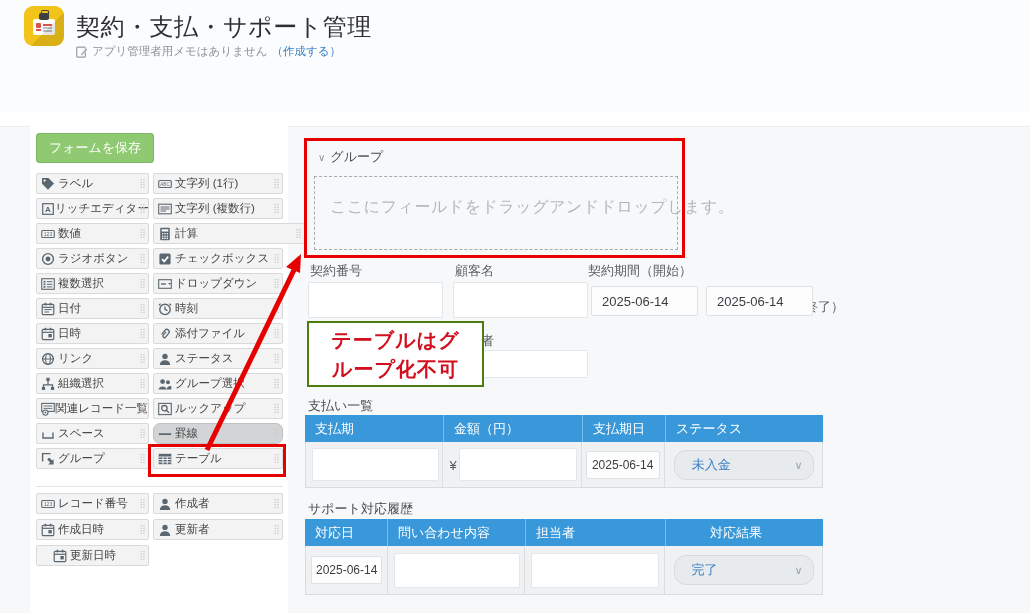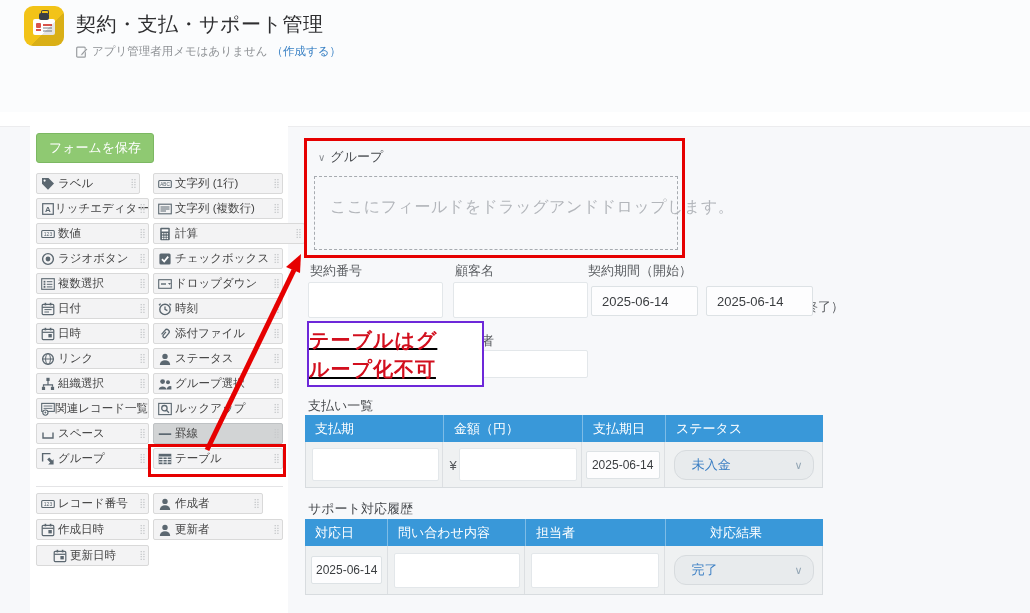--- a/index.html
+++ b/index.html
@@ -12,36 +12,36 @@
   .appicon .shade{position:absolute;left:0;top:0;width:40px;height:40px;background:linear-gradient(135deg,transparent 58%,rgba(0,0,0,.10) 58%);}
   .appicon .case{position:absolute;left:15px;top:7px;width:10px;height:7px;background:#3a3f45;border-radius:2px;}
   .appicon .case:before{content:"";position:absolute;left:2px;top:-3px;width:6px;height:3px;border:1.5px solid #3a3f45;border-bottom:none;border-radius:2px 2px 0 0;}
   .appicon .card{position:absolute;left:9px;top:13px;width:22px;height:16px;background:#fff;border-radius:2px;}
   .appicon .avatar{position:absolute;left:12px;top:17px;width:5px;height:5px;background:#d9534b;border-radius:1px;}
   .appicon .avatar:after{content:"";position:absolute;left:0;top:6px;width:5px;height:2px;background:#d9534b;}
   .appicon .l1,.appicon .l2,.appicon .l3{position:absolute;left:19px;width:9px;height:1.5px;background:#b9bec4;}
   .appicon .l1{top:18px;background:#d9534b;}
   .appicon .l2{top:21px;}
   .appicon .l3{top:24px;}
-  .apptitle{position:absolute;left:76px;top:11px;font-size:20px;color:#2e2e30;letter-spacing:.5px;}
+  .apptitle{position:absolute;left:76px;top:11px;font-size:24px;color:#2e2e30;letter-spacing:.5px;}
   .memo{position:absolute;left:76px;top:44px;font-size:11.5px;color:#8d9094;display:flex;align-items:center;gap:4px;}
   .memo a{color:#3880c4;text-decoration:none;cursor:pointer;}
   .memo svg{display:block;}
 
   
   .tabs{position:absolute;left:35px;top:78px;display:flex;height:34px;}
   .tab{width:148px;height:34px;line-height:34px;text-align:center;font-size:14px;color:#55585c;background:#d6d7d8;border-right:1px solid #fff;box-sizing:border-box;cursor:pointer;}
   .tab.active{background:#fff;color:#333;border-right:none;}
   .strip{position:absolute;left:0;top:112px;width:1030px;height:14px;background:#fff;box-shadow:0 1px 0 #ececee;}
 
   
   .panel{position:absolute;left:30px;top:126px;width:258px;height:487px;background:#fff;}
   .savebtn{position:absolute;left:6px;top:7px;width:116px;height:28px;background:#8fc972;border:1px solid #7cb862;border-radius:3px;color:#fff;font-size:13px;text-align:center;line-height:27px;cursor:pointer;}
   .pitem{position:absolute;height:21px;background:#f3f3f4;border:1px solid #d9d9d9;border-radius:2px;box-sizing:border-box;display:flex;align-items:center;cursor:grab;}
-  .pitem.pressed{background:#d2d4d5;border-color:#bfc2c4;}
+  .pitem.pressed{background:#d2d4d5;border-color:#bfc2c4;border-radius:7px;}
   .pitem .ic{width:17px;margin-left:4px;display:flex;align-items:center;}
   .pitem .lb{font-size:11.5px;color:#444;white-space:nowrap;}
   .pitem .dots{position:absolute;right:2px;top:0;height:19px;line-height:19px;font-size:9px;color:#c8cacc;}
   .pdivider{position:absolute;left:6px;top:360px;width:247px;height:1px;background:#e4e4e6;}
 
   
   .flabel{position:absolute;font-size:13px;color:#5a5d61;white-space:nowrap;}
   .tinput{position:absolute;background:#fff;border:1px solid #e3e7ea;border-radius:2px;box-sizing:border-box;font-size:13px;color:#333;padding:0 8px;outline:none;}
   .dateinput{position:absolute;background:#fdfdfe;border:1px solid #dde2e5;border-radius:2px;box-sizing:border-box;font-size:13px;color:#3a3d40;display:flex;align-items:center;padding-left:10px;}
   .grouplabel{position:absolute;left:318px;top:148px;font-size:13px;color:#46494d;display:flex;gap:5px;align-items:center;cursor:pointer;}
@@ -57,21 +57,21 @@
   .tbody{display:flex;background:#eff1f2;border:1px solid #d8dcdf;border-top:none;box-sizing:border-box;}
   .tcell{position:relative;box-sizing:border-box;border-right:1px solid #dcdfe2;}
   .tcell:last-child{border-right:none;}
   .yen{position:absolute;font-size:13px;color:#55585c;}
   .ddown{position:absolute;background:#e8ebed;border:1px solid #d7dbde;border-radius:12px;display:flex;align-items:center;box-sizing:border-box;cursor:pointer;}
   .ddown .val{font-size:13px;color:#3b7fc4;margin-left:17px;flex:1;}
   .ddown .chev{color:#93a6b5;font-size:11px;margin-right:10px;}
 
   
   .ann{position:absolute;border:3px solid #e60000;box-sizing:border-box;z-index:50;pointer-events:none;}
-  .callout{position:absolute;left:307px;top:321px;width:177px;height:66px;background:#fff;border:2px solid #6d28d9;box-sizing:border-box;z-index:40;padding-top:3px;text-decoration:underline;}
+  .callout{position:absolute;left:307px;top:321px;width:177px;height:66px;background:#fff;border:2px solid #4d7c0f;box-sizing:border-box;z-index:40;text-align:center;padding-top:3px;}
   .callout div{font-size:20px;line-height:29px;font-weight:700;color:#d20f1e;letter-spacing:1px;}
   .arrowsvg{position:absolute;left:0;top:0;width:1030px;height:613px;z-index:45;pointer-events:none;}
 </style>
 </head>
 <body>
 
 <div class="page">
   <div class="topbg"></div>
 
   <div class="appicon">
@@ -93,21 +93,21 @@
       </span>
     <span>アプリ管理者用メモはありません</span>
     <a>（作成する）</a>
   </div>
 
   <div class="strip"></div>
 
   <div class="panel">
     <div class="savebtn">フォームを保存</div>
     <div id="palette">
-        <div class="pitem" style="left: 6px; top: 47px; width: 104px; text-align: center;">
+        <div class="pitem" style="left: 6px; top: 47px; width: 113px; text-align: center;">
           <span class="ic">
             <svg width="14" height="14" viewBox="0 0 14 14">
               <path d="M7.5 1 L13 6.5 L7 12.8 L1 6.8 V1 Z" fill="#5b6770"></path>
               <circle cx="3.6" cy="3.6" r="1.1" fill="#fff"></circle>
             </svg>
           </span>
           <span class="lb">ラベル</span>
           <span class="dots">⣿</span>
         </div>
         <div class="pitem" style="left: 123px; top: 47px; width: 130px;">
@@ -377,21 +377,21 @@
         <div class="pitem" style="left: 6px; top: 367px; width: 113px;">
           <span class="ic">
             <svg width="14" height="14" viewBox="0 0 14 14">
               <rect x="0.7" y="3.5" width="12.6" height="7" rx="1" fill="none" stroke="#5b6770" stroke-width="1.1"></rect>
               <text x="7" y="9.2" font-size="5" text-anchor="middle" fill="#5b6770" font-family="sans-serif">123</text>
             </svg>
           </span>
           <span class="lb">レコード番号</span>
           <span class="dots">⣿</span>
         </div>
-        <div class="pitem" style="left: 123px; top: 367px; width: 110px;">
+        <div class="pitem" style="left: 123px; top: 367px; width: 130px;">
           <span class="ic">
             <svg width="14" height="14" viewBox="0 0 14 14">
               <circle cx="7" cy="4.4" r="2.7" fill="#5b6770"></circle>
               <path d="M1.8 13 a5.2 4.8 0 0 1 10.4 0 Z" fill="#5b6770"></path>
             </svg>
           </span>
           <span class="lb">作成者</span>
           <span class="dots">⣿</span>
         </div>
         <div class="pitem" style="left: 6px; top: 393px; width: 113px;">

